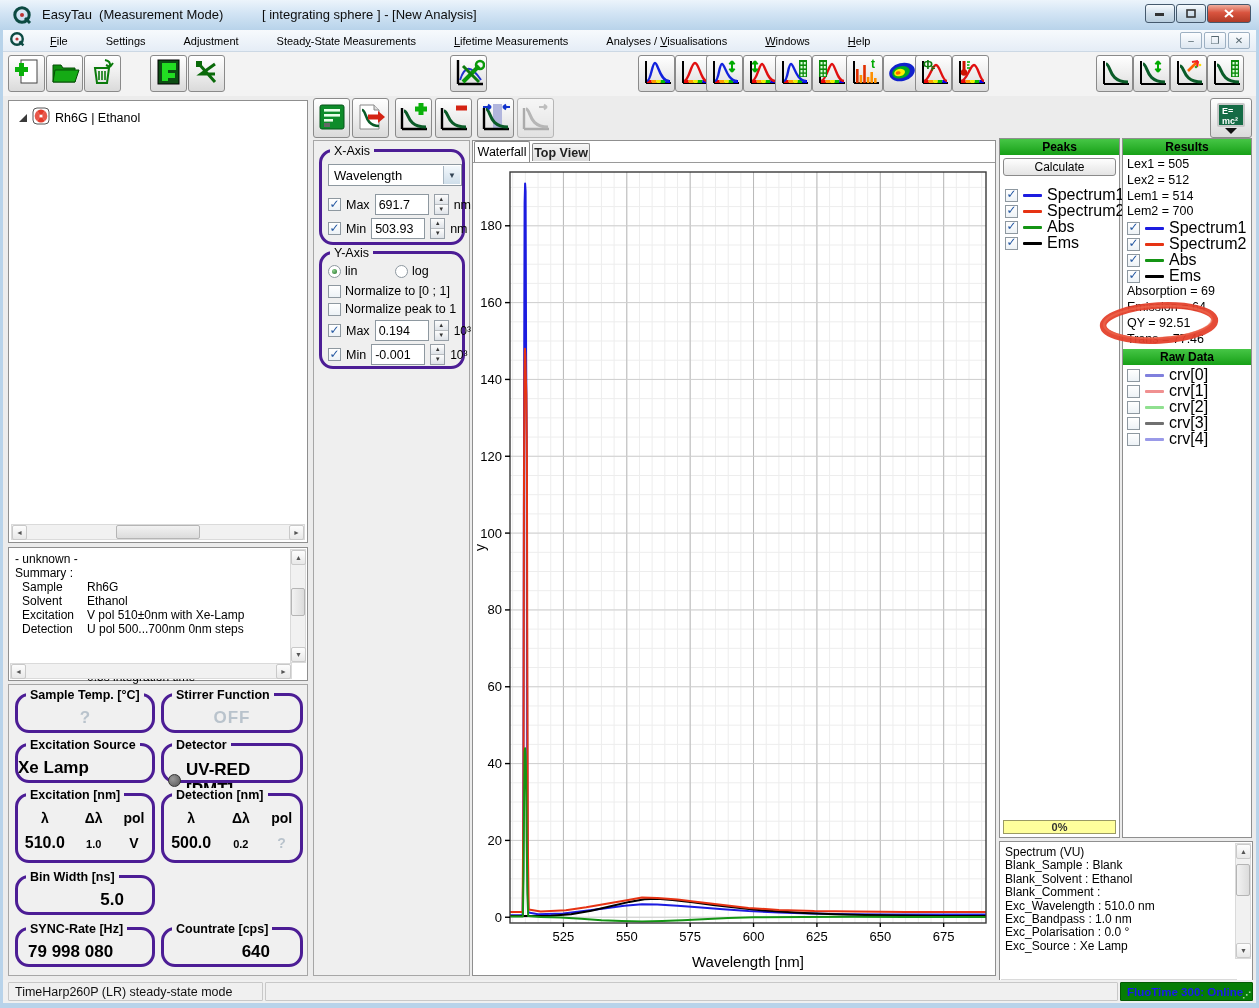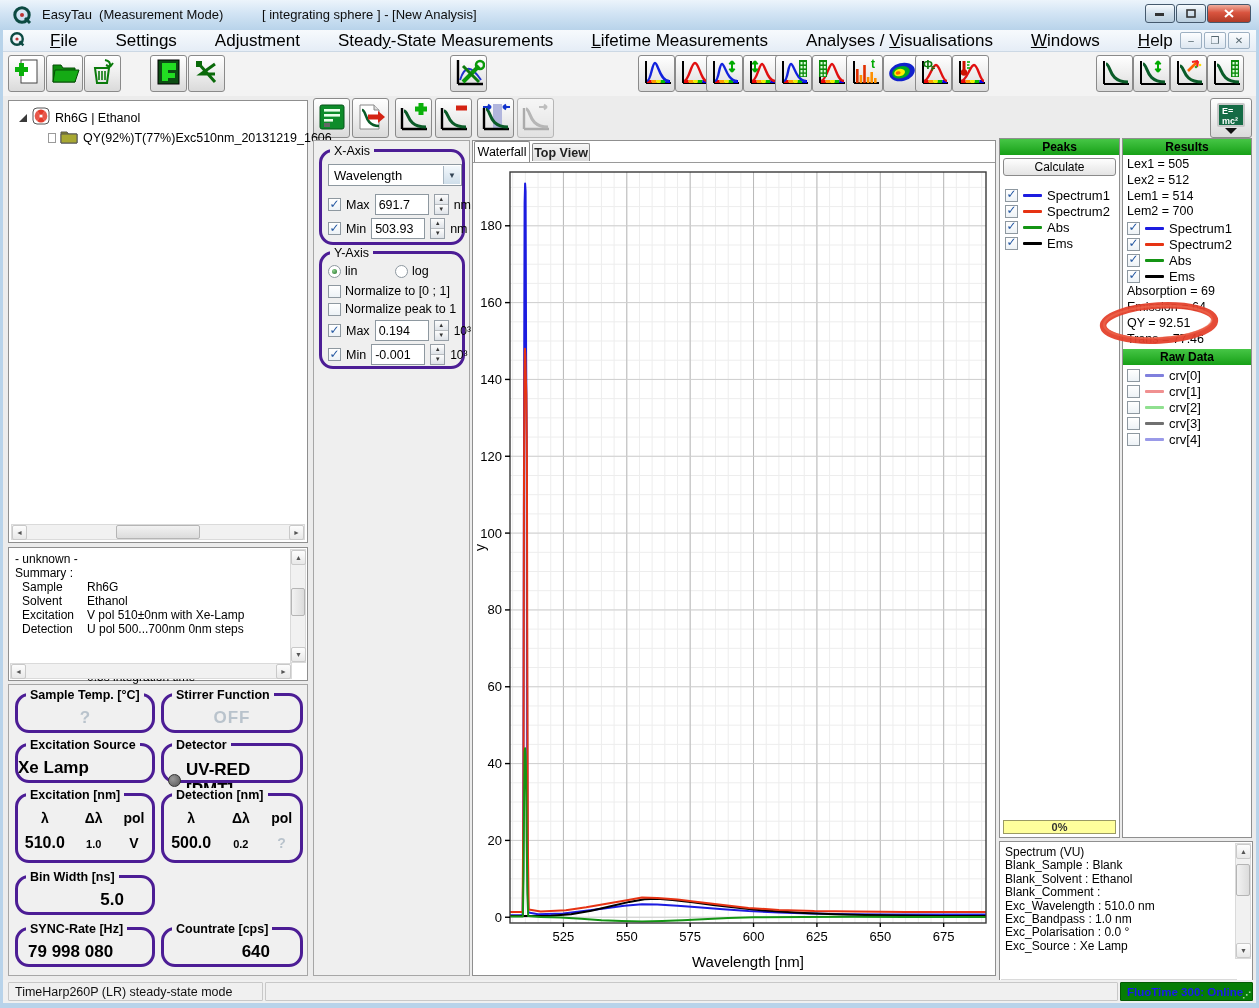--- a/index.html
+++ b/index.html
@@ -6,21 +6,21 @@
 html,body{width:1259px;height:1008px;}
 body{position:relative;background:#b8d3ea;overflow:hidden;font-size:13px;}
 .abs{position:absolute;}
 
 .titlebar{position:absolute;left:0;top:0;width:1259px;height:30px;background:linear-gradient(#ecf4fb,#d2e4f4 45%,#b8d3ea);display:flex;align-items:center;}
 .title-text{font-size:13px;color:#0d0d0d;white-space:pre;}
 .wbtns{position:absolute;right:8px;top:4px;display:flex;gap:1px;}
 .wbtn{width:30px;height:19px;border:1px solid #45596d;border-radius:3px;background:linear-gradient(#f7fbfe,#d2e0ec 50%,#b9cede);color:#333;font-size:10px;display:flex;align-items:center;justify-content:center;}
 .wbtn.close{width:44px;background:linear-gradient(#f0a violet);background:linear-gradient(#efad9d,#d9543f 45%,#b03a26);color:#fff;font-weight:bold;}
 .menubar{position:absolute;left:3px;top:30px;width:1253px;height:22px;background:linear-gradient(#f7fafd,#e5edf6);border-bottom:1px solid #ccd8e4;display:flex;align-items:center;padding-left:4px;}
-.menu-item{padding:2px 19px;font-size:17px;color:#000;text-align:right;}
+.menu-item{padding:2px 19px;font-size:11px;color:#000;text-align:right;}
 .menu-item .k{text-decoration:underline;}
 .mdibtns{position:absolute;right:6px;top:2px;display:flex;gap:2px;}
 .mdib{width:22px;height:17px;border:1px solid #9db0c2;border-radius:2px;background:linear-gradient(#fdfeff,#dde7f1);font-size:10px;color:#54666f;display:flex;align-items:center;justify-content:center;}
 
 .toolbar{position:absolute;left:3px;top:52px;width:1253px;height:44px;background:#f3f3f3;}
 .tbtn{position:absolute;top:3px;width:37px;height:37px;border:1px solid #8a8a8a;border-radius:3px;background:linear-gradient(#ffffff,#ececec 55%,#dadada);display:flex;align-items:center;justify-content:center;}
 .tbtn2{position:absolute;width:37px;height:40px;border:1px solid #8a8a8a;border-radius:3px;background:linear-gradient(#ffffff,#ececec 55%,#dadada);display:flex;align-items:center;justify-content:center;}
 .tbtn2.disabled{filter:grayscale(1);opacity:.55;}
 
 .panel{position:absolute;background:#fff;border:1px solid #8f8f8f;}
@@ -48,21 +48,21 @@
 .sbtrack-h{position:absolute;height:16px;background:#f1f1f1;border:1px solid #dadada;display:flex;align-items:stretch;}
 .sbtrack-v{position:absolute;width:16px;background:#f1f1f1;border:1px solid #dadada;display:flex;flex-direction:column;align-items:stretch;}
 .sbbtn{flex:none;width:15px;height:15px;background:linear-gradient(#fdfdfd,#e8e8e8);border:1px solid #c9c9c9;border-radius:2px;font-size:7px;color:#555;display:flex;align-items:center;justify-content:center;}
 .sbthumb-h{height:14px;margin:0;background:linear-gradient(#f2f2f2,#dcdcdc);border:1px solid #b5b5b5;border-radius:2px;}
 .sbthumb-v{width:14px;background:linear-gradient(90deg,#f2f2f2,#dcdcdc);border:1px solid #b5b5b5;border-radius:2px;}
 
 .tree-row{position:absolute;display:flex;align-items:center;gap:5px;font-size:12.5px;white-space:nowrap;}
 .tri-open{width:0;height:0;border-left:8px solid transparent;border-bottom:8px solid #3a3a3a;}
 .tri-closed{width:0;height:0;border-top:4px solid transparent;border-bottom:4px solid transparent;border-left:6px solid #fff;outline:1px solid #9a9a9a;}
 
-.lrow{display:flex;align-items:center;gap:5px;height:16px;padding-left:3px;font-size:13px;}
+.lrow{display:flex;align-items:center;gap:5px;height:16px;padding-left:3px;font-size:16px;}
 .swatch{width:19px;height:3px;border-radius:1px;flex:none;}
 .rline{height:15.8px;line-height:15.8px;font-size:12.5px;padding-left:3px;white-space:nowrap;}
 
 .tab{position:absolute;top:0;height:20px;display:flex;align-items:center;justify-content:center;font-size:12.5px;border:1px solid #898989;border-bottom:none;border-radius:2px 2px 0 0;}
 .tab.active{background:#fff;height:21px;z-index:2;}
 .tab.inactive{background:linear-gradient(#f6f6f6,#dedede);top:2px;height:18px;color:#222;}
 .statusbar{position:absolute;left:3px;top:980px;width:1253px;height:23px;background:#f0f0f0;}
 .scell{position:absolute;top:2px;height:19px;border:1px solid #c8c8c8;border-radius:1px;display:flex;align-items:center;padding:0 6px;font-size:12.5px;color:#111;background:#f0f0f0;}
 .progress{position:absolute;height:14px;background:#ffff9c;border:1px solid #9a9a64;display:flex;align-items:center;justify-content:center;font-size:11px;font-weight:bold;color:#333;}
 .infoline{height:13.4px;line-height:13.4px;font-size:12px;white-space:nowrap;}
@@ -406,28 +406,20 @@
     <span class="tri-open"></span>
     <span><svg width="18" height="18" viewBox="0 0 18 18">
           <rect x="1" y="1" width="16" height="16" rx="4" fill="#fff" stroke="#555"></rect>
           <path d="M9 9 L13 4 A6.5 6.5 0 0 0 5 4 Z" fill="#e43a2a"></path>
           <path d="M9 9 L13 14 A6.5 6.5 0 0 0 13 4" fill="#e43a2a" opacity="0.85"></path>
           <path d="M9 9 L5 14 A6.5 6.5 0 0 0 13 14" fill="#e43a2a"></path>
           <path d="M9 9 L5 4 A6.5 6.5 0 0 0 5 14" fill="#e43a2a" opacity="0.85"></path>
           <circle cx="9" cy="9" r="1.6" fill="#fff"></circle>
         </svg></span>
     <span>Rh6G | Ethanol</span>
-  </div>
-  <div class="tree-row" style="left:40px;top:28px;">
-    <span class="tri-closed"></span>
-    <span><svg width="18" height="15" viewBox="0 0 18 15">
-          <path d="M1 3 h6 l1.5 2 h8.5 v9 h-16 z" fill="#8a8a1e" stroke="#555"></path>
-          <path d="M1 5 h16 v9 h-16 z" fill="#a8a832" stroke="#555"></path>
-        </svg></span>
-    <span>QY(92%)T(77%)Exc510nm_20131219_1606</span>
   </div>
   <div class="sbtrack-h" style="left:2px;bottom:2px;width:294px;">
     <div class="sbbtn">◄</div>
     <div style="flex:1;position:relative;">
         <div class="sbthumb-h" style="position:absolute;left:34%;width:32%;top:0;"></div>
       </div>
     <div class="sbbtn">►</div>
   </div>
 </div>
 

